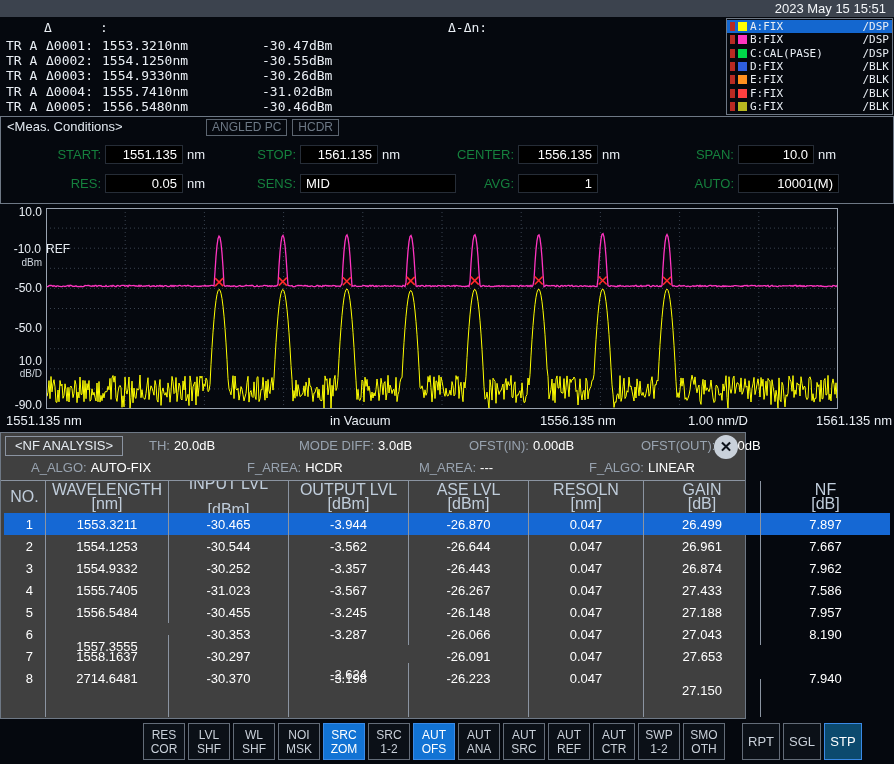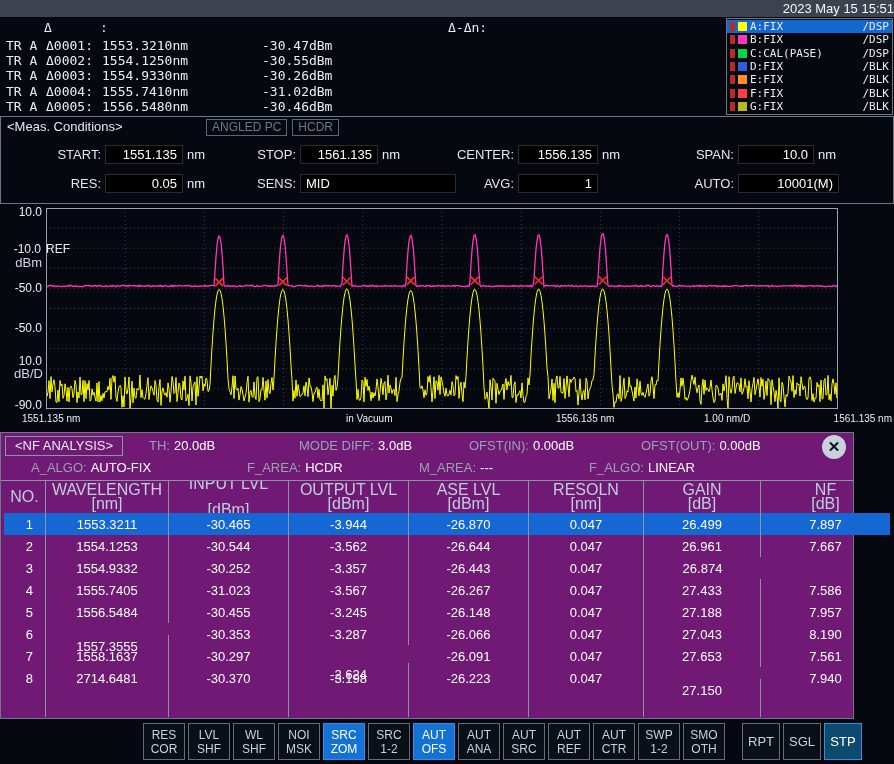--- a/index.html
+++ b/index.html
@@ -1,19 +1,19 @@
 <!DOCTYPE html>
 <html><head>
 <meta charset="utf-8">
 <style>
   *{margin:0;padding:0;box-sizing:border-box;}
   html,body{width:894px;height:764px;}
   body{background:#05080e;font-family:"Liberation Sans",sans-serif;color:#e9eef4;overflow:hidden;position:relative;font-size:13px;}
   
-  #titlebar{position:absolute;left:0;top:0;width:894px;height:17px;background:#3c434e;color:#f4f7fa;text-align:right;line-height:17px;font-size:13px;}
+  #titlebar{position:absolute;left:0;top:0;width:894px;height:17px;background:#3c434e;color:#f4f7fa;text-align:right;line-height:17px;padding-right:8px;font-size:13px;}
   
   #top-section{position:absolute;left:0;top:17px;width:894px;height:99px;}
   #marker-area{position:absolute;left:0;top:0;width:726px;height:99px;font-family:"DejaVu Sans Mono",monospace;}
   .mk-hdr{position:absolute;top:3px;font-size:13px;}
   #marker-rows{position:absolute;left:6px;top:21px;}
   .marker-row{display:flex;height:15.2px;line-height:15px;font-size:13px;white-space:pre;}
   .m-trace{width:40px;}
   .m-id{width:56px;}
   .m-wl{width:116px;}
   .m-lvl{margin-left:44px;}
@@ -21,35 +21,35 @@
   .legend-row{flex:1;display:flex;align-items:center;gap:3px;padding:0 3px;font-size:11px;font-family:"DejaVu Sans Mono",monospace;}
   .legend-row.selected{background:#1467cf;}
   .legend-ind{width:5px;height:9px;background:#b92a22;flex:none;}
   .legend-sw{width:9px;height:9px;flex:none;}
   .legend-mode{margin-left:auto;}
   
   #meas-panel{position:absolute;left:0;top:116px;width:894px;height:88px;border:1px solid #6e7885;background:#05080e;}
   .meas-title{position:absolute;left:6px;top:2px;color:#e2e9f0;}
   #meas-tags{position:absolute;left:205px;top:2px;display:flex;gap:5px;}
   .meas-tag{border:1px solid #5c6570;color:#6d7885;font-size:12px;padding:0 5px;line-height:15px;}
-  .meas-label{position:absolute;text-align:right;color:#e5e5e5;}
+  .meas-label{position:absolute;text-align:right;color:#15803d;}
   .meas-box{position:absolute;height:19px;background:#000;border:1px solid #262d37;color:#fff;line-height:17px;text-align:right;padding:0 5px;font-size:13px;}
   .meas-box.left{text-align:left;}
   .meas-unit{position:absolute;}
   
   #chart-section{position:absolute;left:0;top:204px;width:894px;height:228px;}
   #plot{position:absolute;left:46px;top:4px;width:792px;height:201px;}
   .ylab{position:absolute;left:0;width:42px;text-align:right;font-size:12px;line-height:13px;}
-  .ylab.small{font-size:13px;color:#cfd6de;padding-left:14px;}
+  .ylab.small{font-size:10px;color:#cfd6de;padding-left:14px;}
   #ylab-ref{position:absolute;left:0;width:70px;top:38px;text-align:right;font-size:12px;}
   #ylab-ref .refword{margin-left:5px;}
-  .xlabel{position:absolute;top:209px;font-size:10px;white-space:nowrap;margin-left:16px;}
+  .xlabel{position:absolute;top:209px;font-size:13px;white-space:nowrap;}
   .grid{stroke:#3a4350;stroke-width:1;stroke-dasharray:1 3;}
   
-  #nf-panel{position:absolute;left:0;top:432px;width:854px;height:287px;border:1px solid #6e7885;background:#701a75;}
+  #nf-panel{position:absolute;left:0;top:432px;width:746px;height:287px;border:1px solid #6e7885;background:#404040;}
   #nf-title{position:absolute;left:4px;top:3px;border:1px solid #8b94a1;padding:0 9px;height:20px;line-height:18px;color:#e6ecf2;}
   .nf-param{position:absolute;white-space:nowrap;}
   .nf-param .plabel{color:#98a3b0;margin-right:4px;}
   .nf-param .pvalue{color:#fff;}
   #nf-sep{position:absolute;left:0;right:0;top:47px;border-top:1px solid #8b94a1;}
   #nf-close{position:absolute;right:7px;top:2px;width:24px;height:24px;border-radius:50%;background:#c9d1da;color:#0d131b;font-size:15px;font-weight:bold;text-align:center;line-height:24px;cursor:pointer;}
   #nf-table{position:absolute;left:3px;top:48px;width:886px;height:236px;overflow:hidden;display:flex;flex-direction:column;}
   #nf-thead{display:flex;height:32px;flex:none;}
   .nf-hcell{display:flex;flex-direction:column;justify-content:center;align-items:center;color:#c0cddb;font-size:16px;line-height:14px;border-right:1px solid #8b94a1;}
   .nf-hcell:last-child{border-right:none;}
@@ -301,20 +301,21 @@
           <div class="nf-cell c7" style="width: 129px;">7.667</div>
         </div>
         <div class="nf-row">
           <div class="nf-cell c0" style="width: 42px;">3</div>
           <div class="nf-cell c1" style="width: 123px;">1554.9332</div>
           <div class="nf-cell c2" style="width: 120px;">-30.252</div>
           <div class="nf-cell c3" style="width: 120px;">-3.357</div>
           <div class="nf-cell c4" style="width: 120px;">-26.443</div>
           <div class="nf-cell c5" style="width: 115px;">0.047</div>
           <div class="nf-cell c6" style="width: 117px;">26.874</div>
+          <div class="nf-cell c7" style="width: 129px;">7.962</div>
         </div>
         <div class="nf-row">
           <div class="nf-cell c0" style="width: 42px;">4</div>
           <div class="nf-cell c1" style="width: 123px;">1555.7405</div>
           <div class="nf-cell c2" style="width: 120px;">-31.023</div>
           <div class="nf-cell c3" style="width: 120px;">-3.567</div>
           <div class="nf-cell c4" style="width: 120px;">-26.267</div>
           <div class="nf-cell c5" style="width: 115px;">0.047</div>
           <div class="nf-cell c6" style="width: 117px;">27.433</div>
           <div class="nf-cell c7" style="width: 129px;">7.586</div>
@@ -340,21 +341,20 @@
           <div class="nf-cell c7" style="width: 129px;">8.190</div>
         </div>
         <div class="nf-row">
           <div class="nf-cell c0" style="width: 42px;">7</div>
           <div class="nf-cell c1" style="width: 123px;">1558.1637</div>
           <div class="nf-cell c2" style="width: 120px;">-30.297</div>
           <div class="nf-cell c3" style="width: 120px; margin-top: 36px;">-2.624</div>
           <div class="nf-cell c4" style="width: 120px;">-26.091</div>
           <div class="nf-cell c5" style="width: 115px;">0.047</div>
           <div class="nf-cell c6" style="width: 117px;">27.653</div>
-          <div class="nf-cell c7" style="width: 129px;">7.561</div>
         </div>
         <div class="nf-row">
           <div class="nf-cell c0" style="width: 42px;">8</div>
           <div class="nf-cell c1" style="width: 123px;">2714.6481</div>
           <div class="nf-cell c2" style="width: 120px;">-30.370</div>
           <div class="nf-cell c3" style="width: 120px;">-3.198</div>
           <div class="nf-cell c4" style="width: 120px;">-26.223</div>
           <div class="nf-cell c5" style="width: 115px;">0.047</div>
           <div class="nf-cell c6" style="width: 117px; margin-top: 24px;">27.150</div>
           <div class="nf-cell c7" style="width: 129px;">7.940</div>

